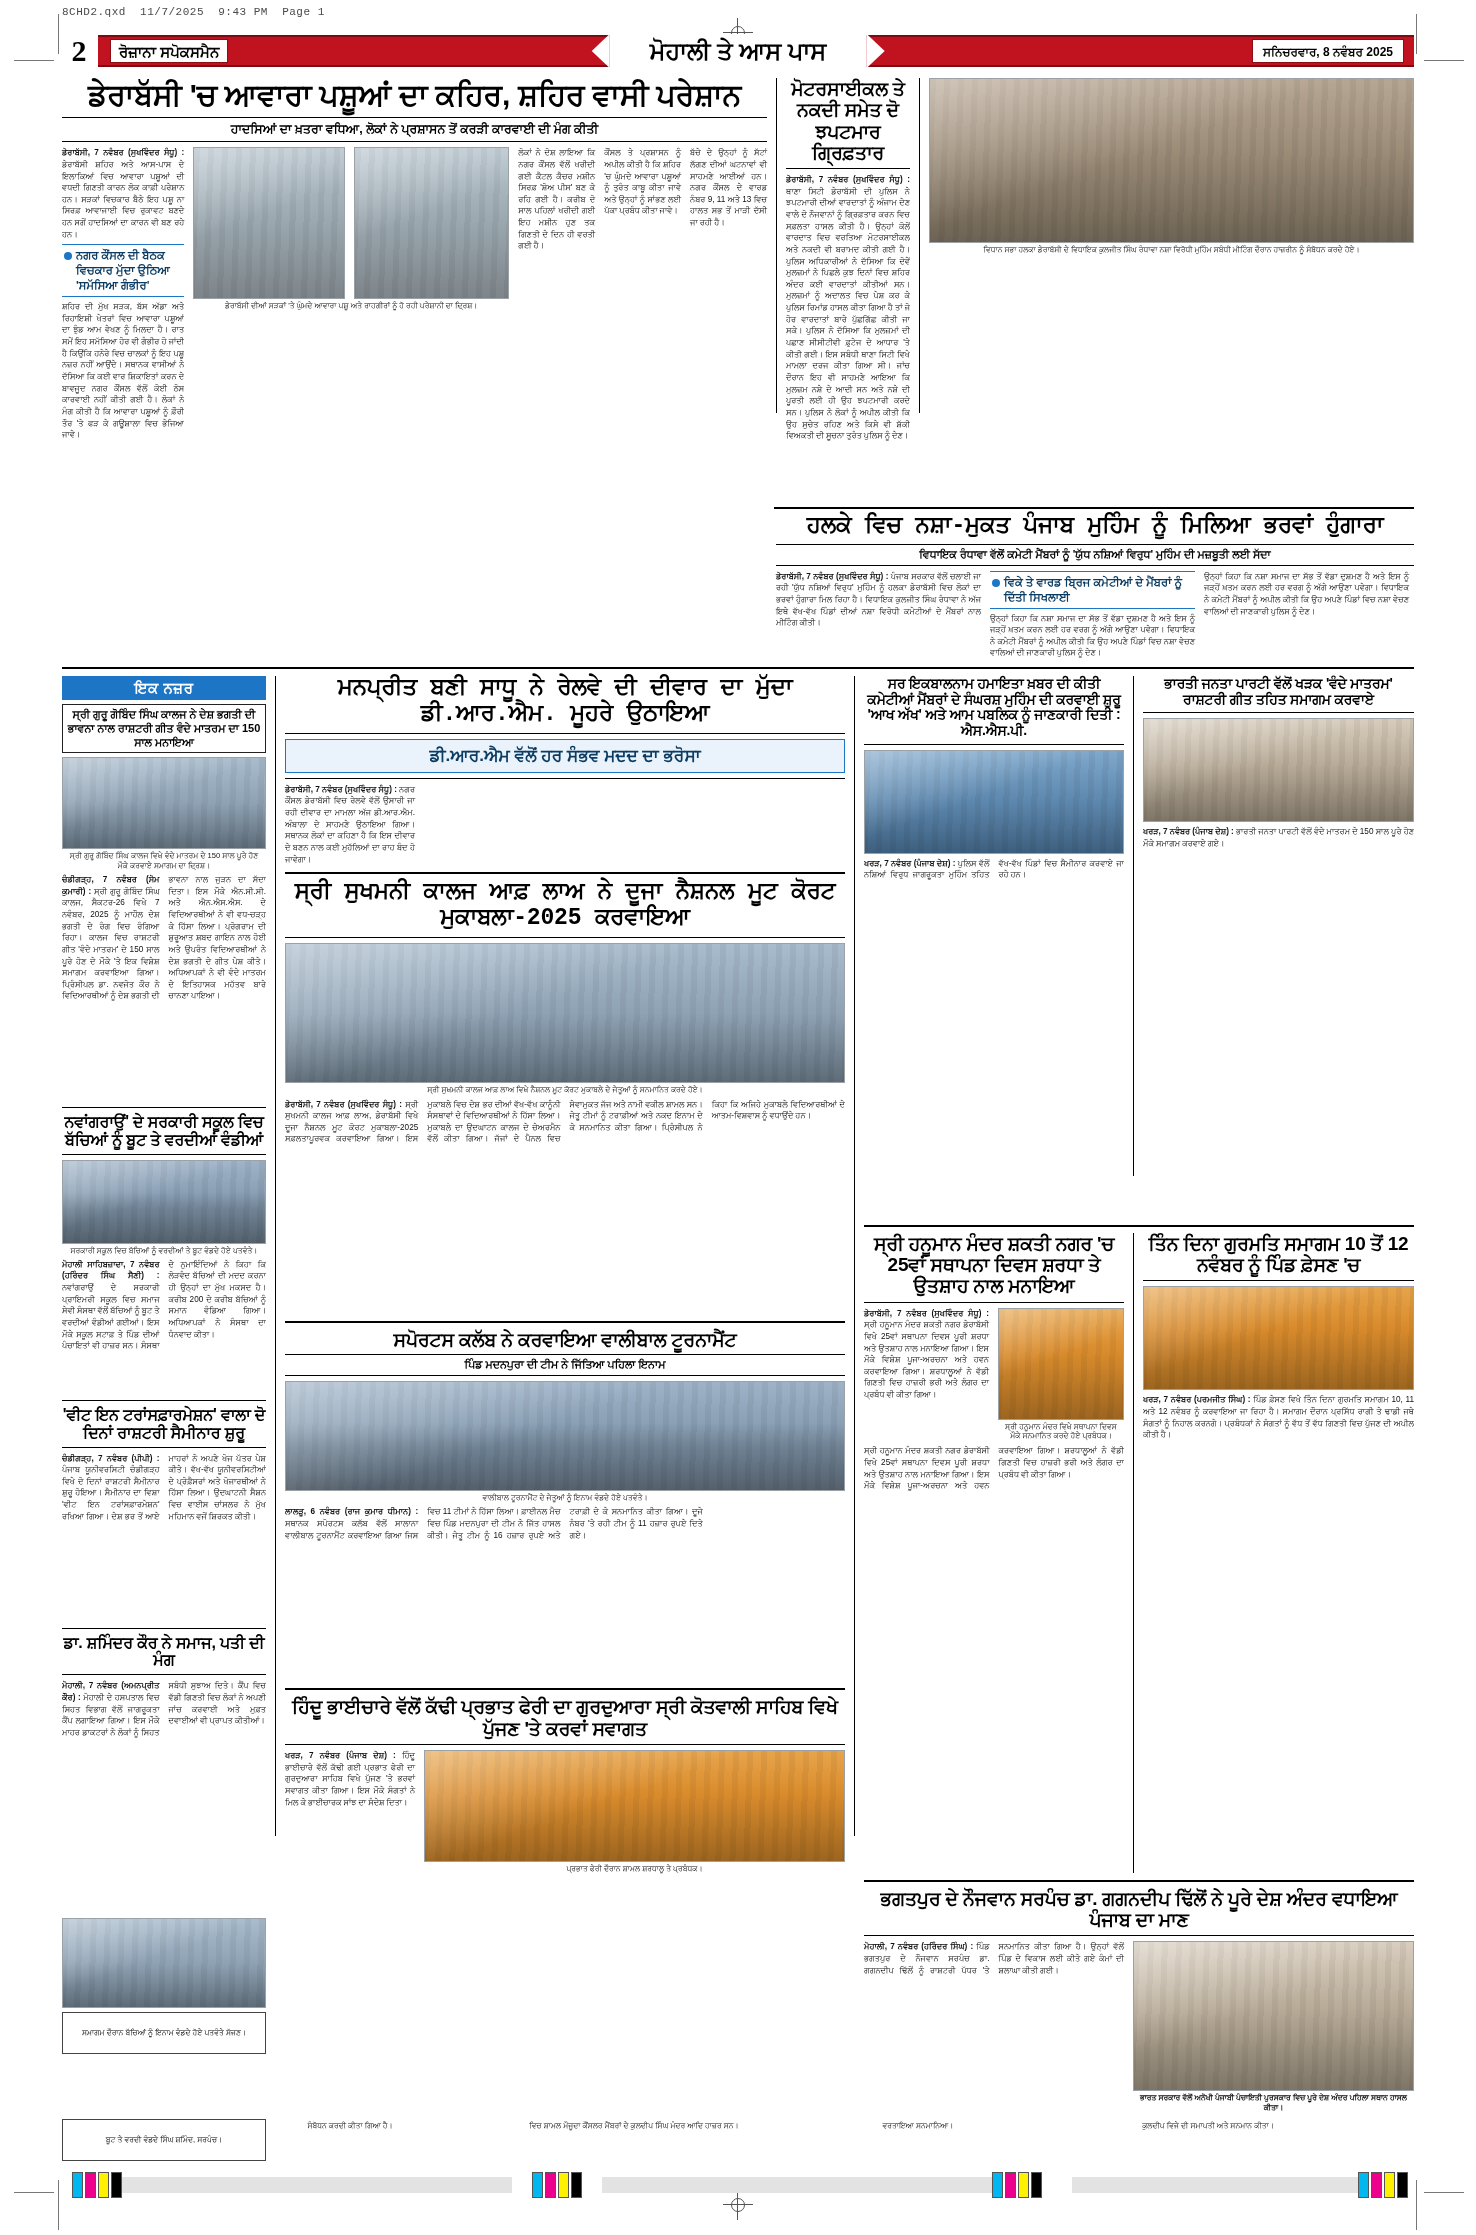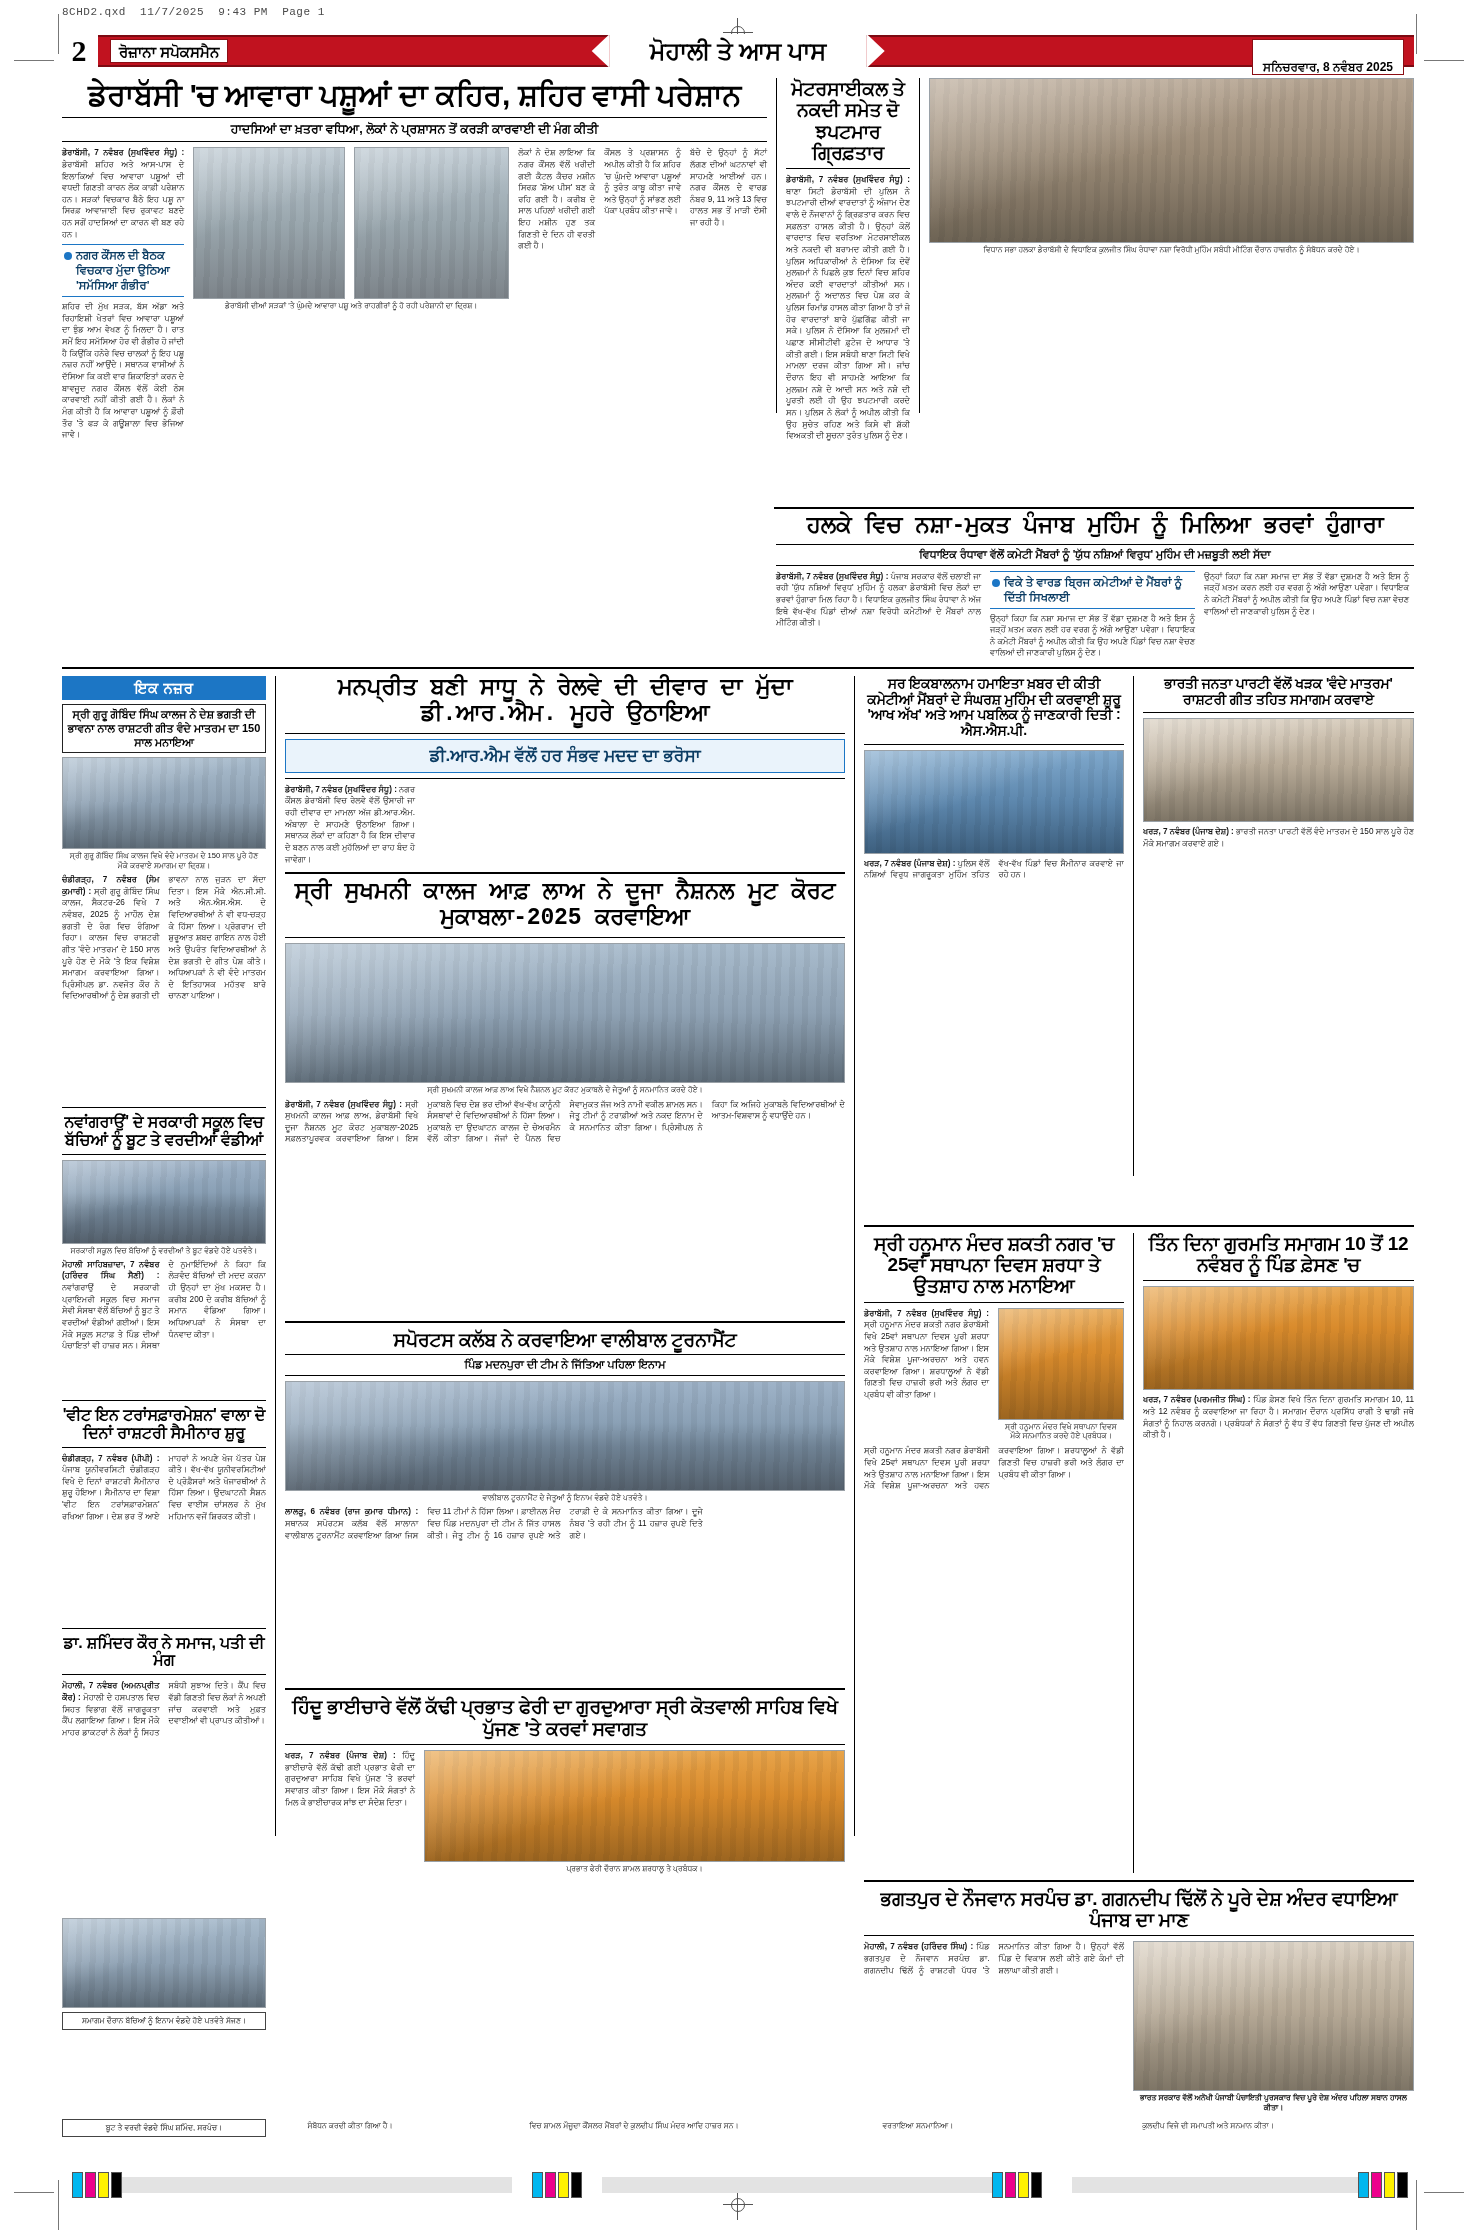--- a/index.html
+++ b/index.html
@@ -56,21 +56,21 @@
   .mh-center {
     background: #fff; height: 34px; padding: 0 40px;
     display: flex; align-items: center; justify-content: center;
     font-size: 24px; font-weight: bold; color: #000; white-space: nowrap;
   }
   .notch { width: 0; height: 0; border-top: 17px solid transparent; border-bottom: 17px solid transparent; }
   .notch-l { border-right: 18px solid #fff; }
   .notch-r { border-left: 18px solid #fff; }
   .mh-date {
     position: absolute; right: 10px; top: 5px; height: 24px;
-    background: #fff; border: 1px solid #8c0d14; padding: 17px 10px;
+    background: #fff; border: 1px solid #8c0d14; padding: 2px 10px;
     font-size: 12px; font-weight: bold; color: #000; line-height: 21px; white-space: nowrap;
   }
 
   
   .rule { background: #000; width: 100%; }
   .r1 { height: 1px; } .r2 { height: 2px; }
 
   .hl {
     font-weight: bold; color: #000000; line-height: 1.12; text-align: center;
     letter-spacing: -.2px;
@@ -102,21 +102,21 @@
       repeating-linear-gradient(92deg, rgba(0,0,0,.05) 0 6px, rgba(0,0,0,0) 6px 14px);
   }
   .photo-people { background: linear-gradient(#9fb3c8 0%, #8aa0b5 38%, #6f8294 60%, #54606c 100%); }
   .photo-street { background: linear-gradient(#b9c6cf 0%, #9aa7ae 50%, #7d848a 100%); }
   .photo-hall   { background: linear-gradient(#b7a693 0%, #9b8b77 45%, #6d6354 100%); }
   .photo-group  { background: linear-gradient(#a9bccd 0%, #8fa2b4 50%, #5e6c78 100%); }
   .photo-saffron{ background: linear-gradient(#e8a44a 0%, #d98b2c 40%, #9c6520 100%); }
   .photo-blue   { background: linear-gradient(#7fa8cc 0%, #5d87ad 50%, #3d5f7e 100%); }
   .photo-port   { background: linear-gradient(#d8cdbd 0%, #b8ab98 45%, #7e7566 100%); }
   .cap { font-size: 7.6px; line-height: 1.3; text-align: center; color: #111; padding: 2px 2px 0; }
-  .capbox { border: 1px solid #444; padding: 3px 4px; font-size: 7.6px; line-height: 1.3; text-align: center; }
+  .capbox { border: 1px solid #444; padding: 15px 4px; font-size: 7.6px; line-height: 1.3; text-align: center; }
 
   .ik-nazar {
     background: #1c76c5; color: #fff; text-align: center; font-weight: bold;
     font-size: 15px; padding: 3px 0; letter-spacing: .5px;
   }
   .boxed { border: 1px solid #222; }
   .brief-hd { font-size: 11px; font-weight: bold; text-align: center; line-height: 1.25; padding: 3px 4px; }
 
   .pullbox {
     background: #eaf3fb; border: 1px solid #1c76c5; padding: 4px 5px;

